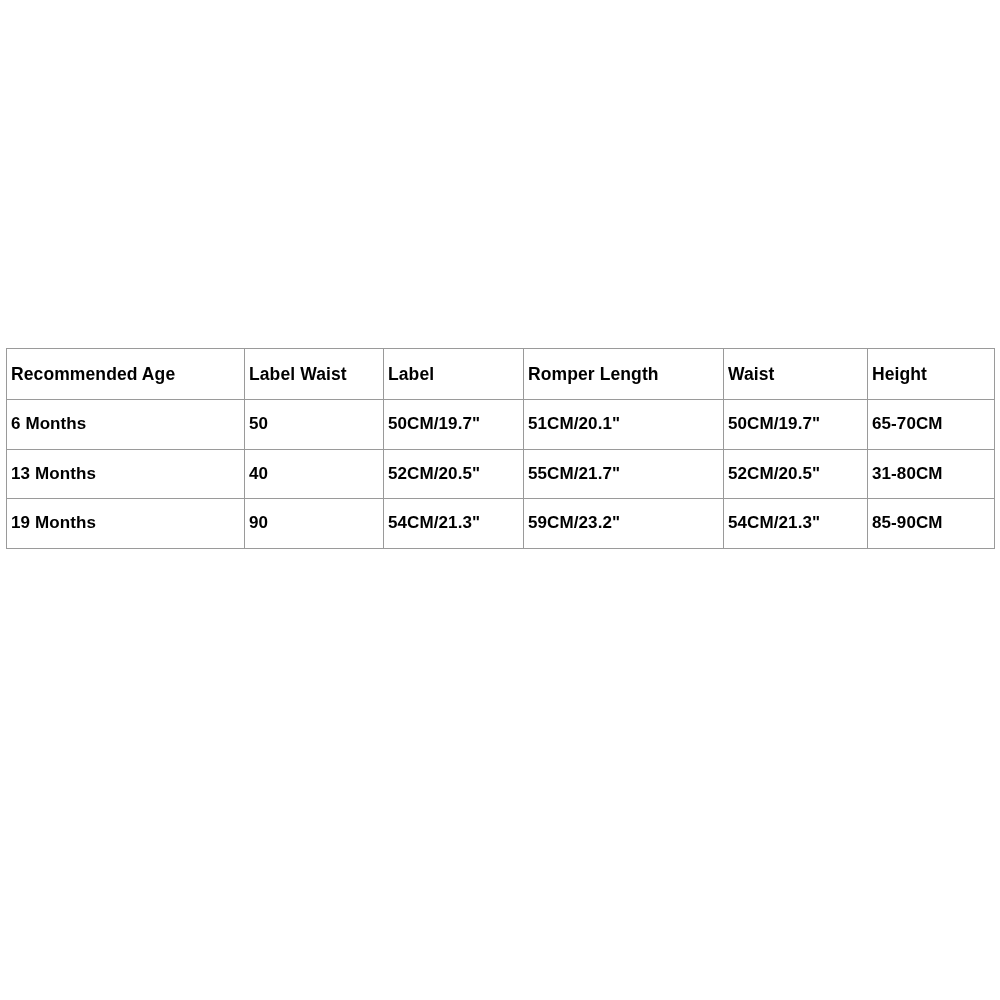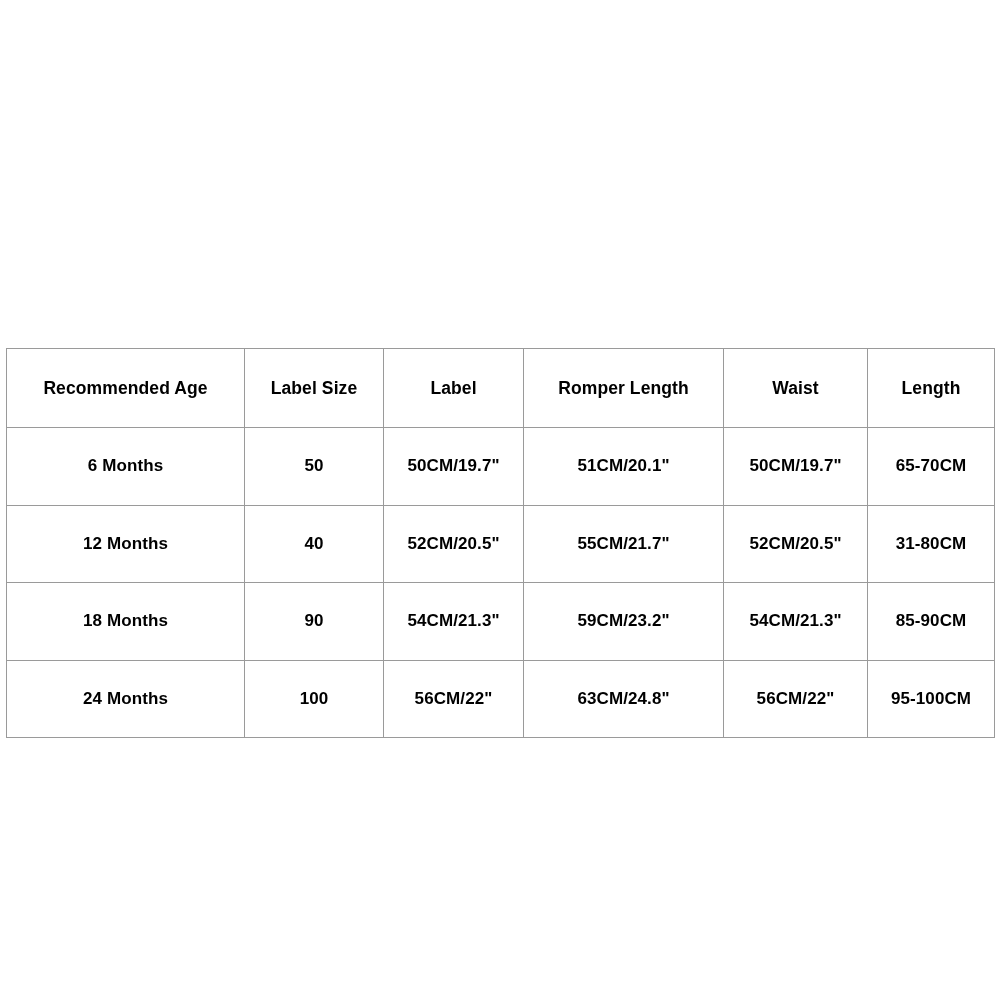--- a/index.html
+++ b/index.html
@@ -27,25 +27,25 @@
     border-collapse: collapse;
     table-layout: fixed;
     width: 988px;
     border: 1px solid #9a9a9a;
     background: #ffffff;
   }
 
   table.size-chart td,
   table.size-chart th {
     border: 1px solid #9a9a9a;
-    text-align: center;
+    text-align: left;
     vertical-align: middle;
     color: #000000;
     font-weight: bold;
-    padding: 18px;
+    padding: 4px;
     background: #ffffff;
     white-space: nowrap;
   }
 
   table.size-chart thead th {
     height: 42px;
     font-size: 17.5px;
     letter-spacing: 0.1px;
   }
 
@@ -73,55 +73,47 @@
       <col class="c0">
         <col class="c1">
         <col class="c2">
         <col class="c3">
         <col class="c4">
         <col class="c5">
     </colgroup>
     <thead>
       <tr>
         <th>Recommended Age</th>
-        <th>Label Size</th>
+        <th>Label Waist</th>
         <th>Label</th>
         <th>Romper Length</th>
         <th>Waist</th>
-        <th>Length</th>
+        <th>Height</th>
       </tr>
     </thead>
     <tbody>
       <tr>
         <td>6 Months</td>
         <td>50</td>
         <td>50CM/19.7"</td>
         <td>51CM/20.1"</td>
         <td>50CM/19.7"</td>
         <td>65-70CM</td>
       </tr>
       <tr>
-        <td>12 Months</td>
+        <td>13 Months</td>
         <td>40</td>
         <td>52CM/20.5"</td>
         <td>55CM/21.7"</td>
         <td>52CM/20.5"</td>
         <td>31-80CM</td>
       </tr>
       <tr>
-        <td>18 Months</td>
+        <td>19 Months</td>
         <td>90</td>
         <td>54CM/21.3"</td>
         <td>59CM/23.2"</td>
         <td>54CM/21.3"</td>
         <td>85-90CM</td>
       </tr>
-      <tr>
-        <td>24 Months</td>
-        <td>100</td>
-        <td>56CM/22"</td>
-        <td>63CM/24.8"</td>
-        <td>56CM/22"</td>
-        <td>95-100CM</td>
-      </tr>
     </tbody>
   </table>
 </div>
 
 </body></html>

